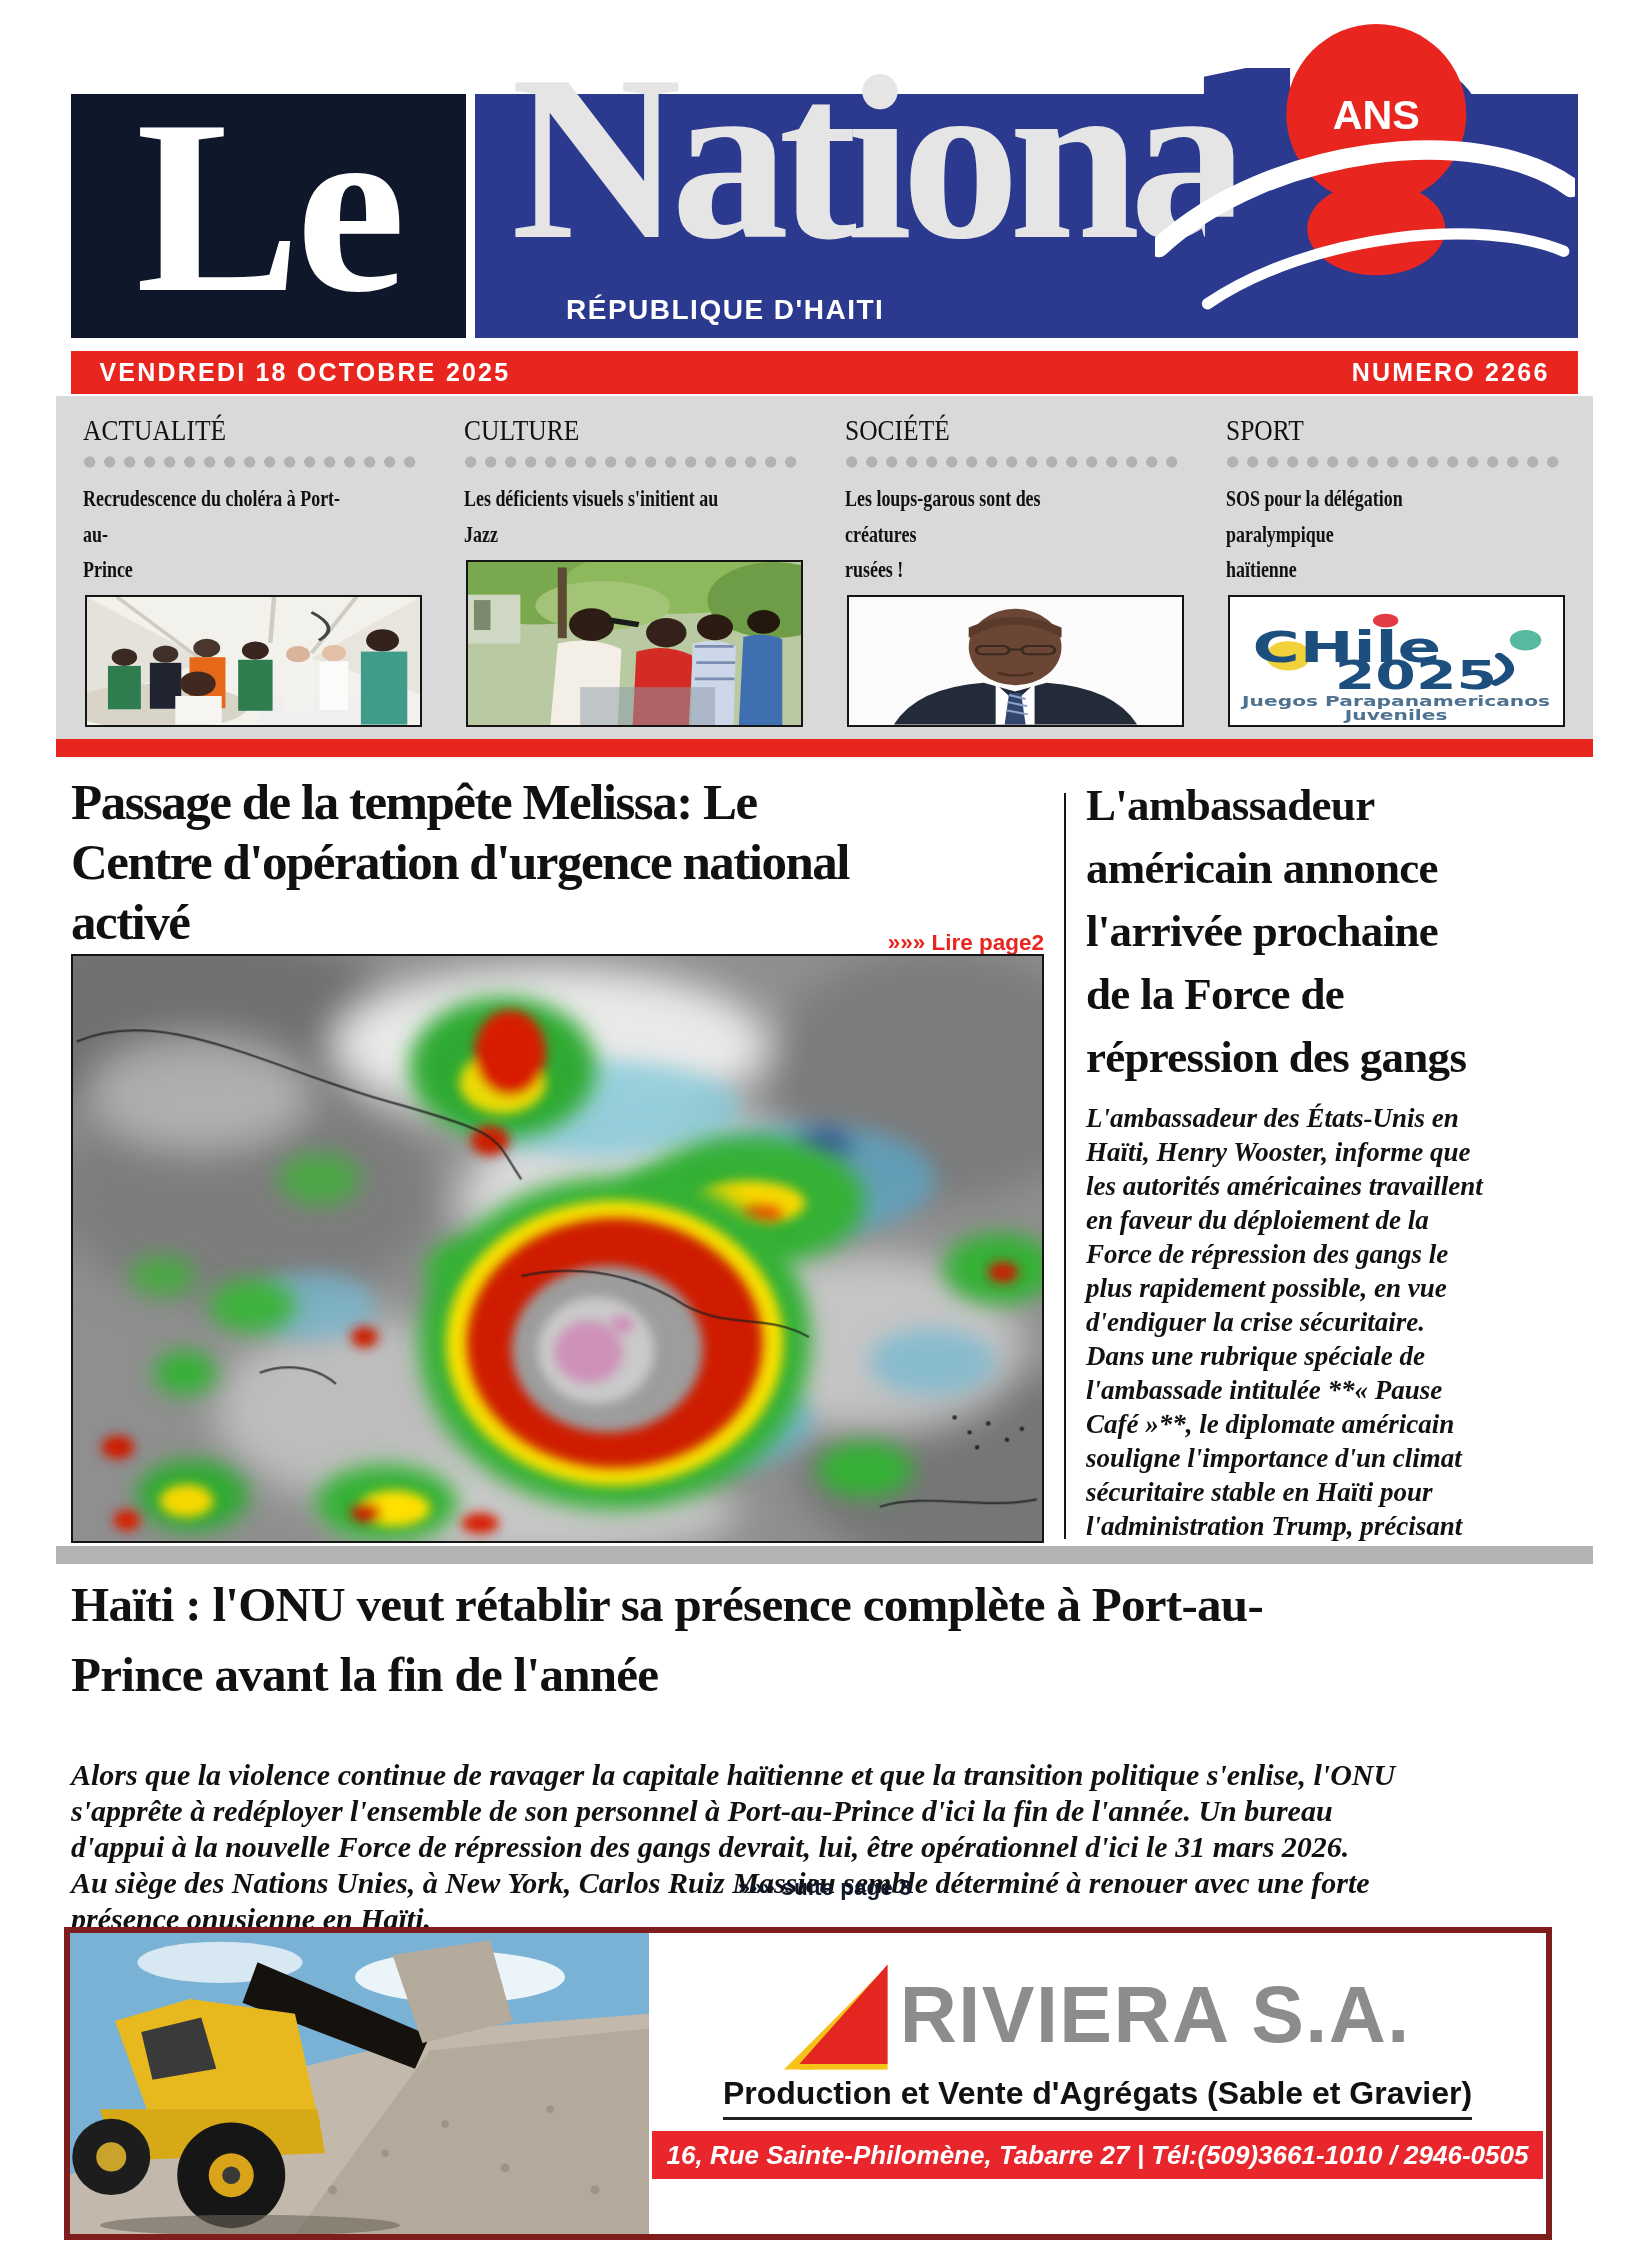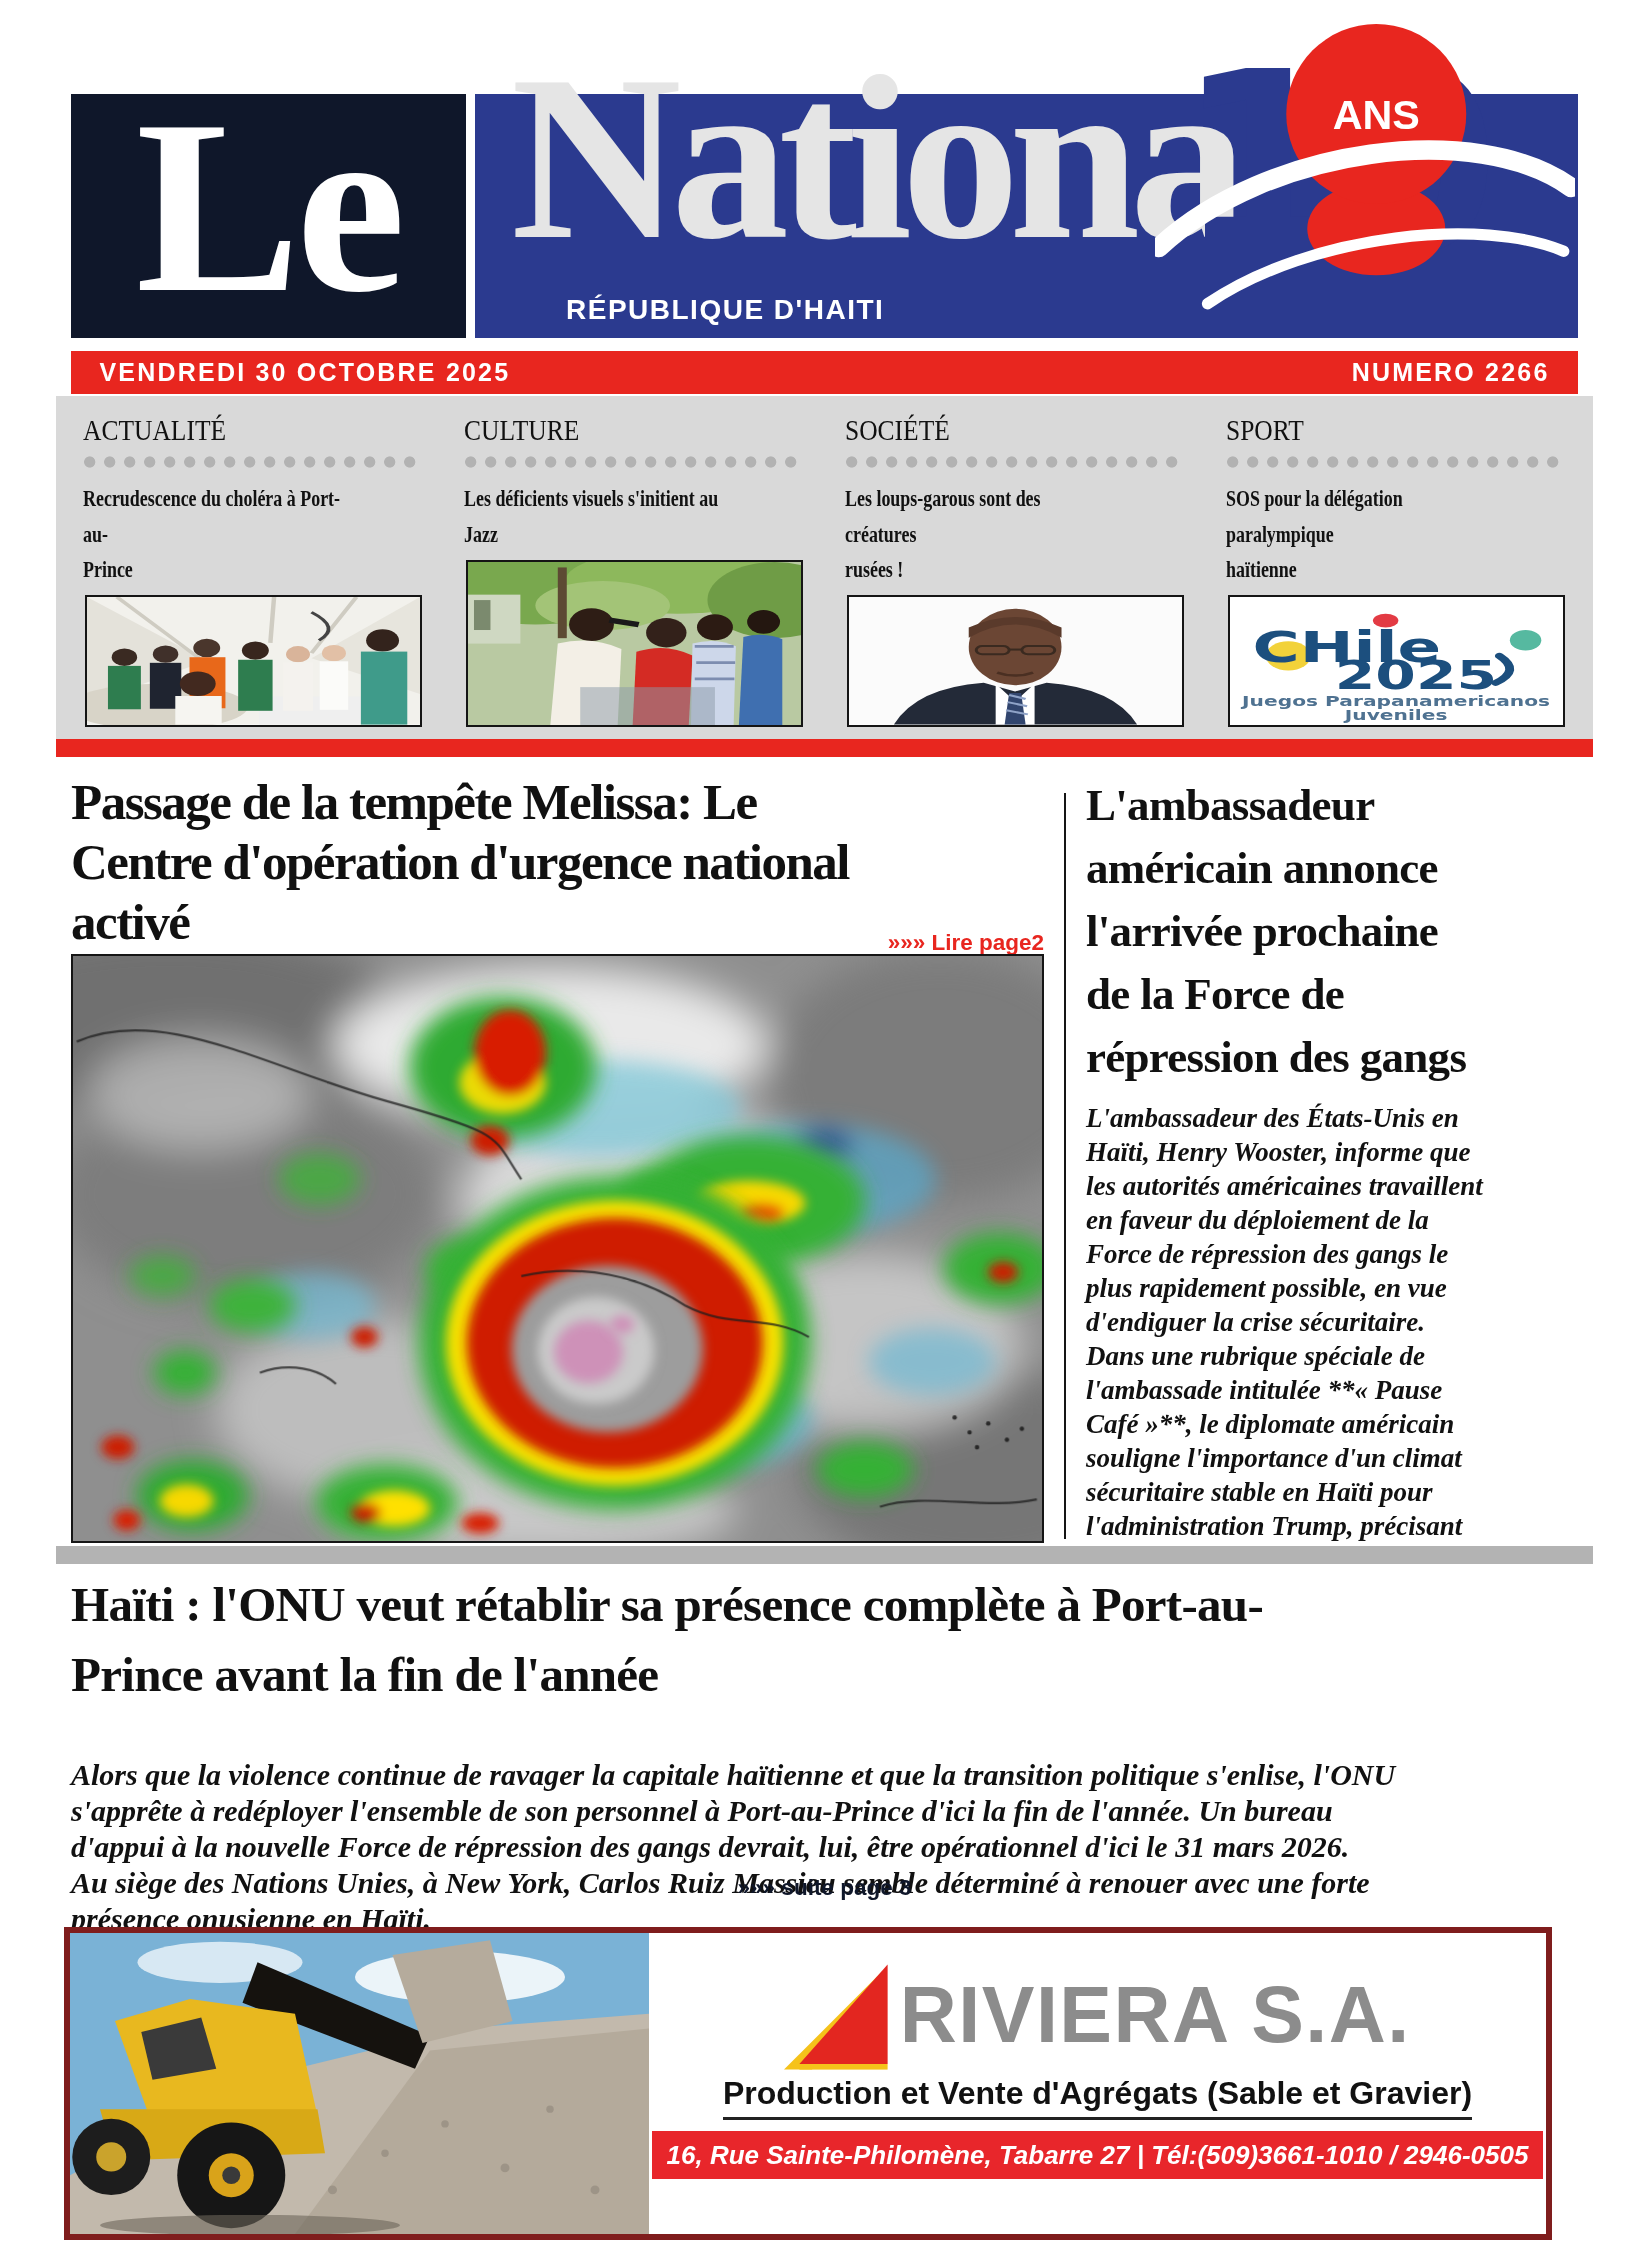--- a/index.html
+++ b/index.html
@@ -88,21 +88,21 @@
   <svg class="abs ans-svg" viewBox="0 0 560 460">
     <text x="28" y="332" font-family="DejaVu Sans, sans-serif" font-weight="bold" font-size="330" fill="#2b3a8f" letter-spacing="-28">10</text>
     <ellipse cx="295" cy="305" rx="92" ry="62" fill="#e8261f"></ellipse>
     <circle cx="295" cy="152" r="120" fill="#e8261f"></circle>
     <text x="295" y="172" text-anchor="middle" font-family="Liberation Sans, sans-serif" font-weight="bold" font-size="55" fill="#ffffff">ANS</text>
     <path d="M 5 330 C 150 195 430 160 555 250" stroke="#ffffff" stroke-width="26" fill="none" stroke-linecap="round"></path>
     <path d="M 70 405 C 210 310 440 290 545 335" stroke="#ffffff" stroke-width="15" fill="none" stroke-linecap="round"></path>
   </svg>
 
   <div class="abs datebar">
-    <span>VENDREDI   30   OCTOBRE   2025</span>
+    <span>VENDREDI   18   OCTOBRE   2025</span>
     <span>NUMERO   2266</span>
   </div>
 
   <div class="abs teasers">
 
     <div class="t-col">
       <div class="t-label">ACTUALITÉ</div>
       <div class="t-dots"></div>
       <div class="t-head">Recrudescence du choléra à Port-au-
 Prince</div>

